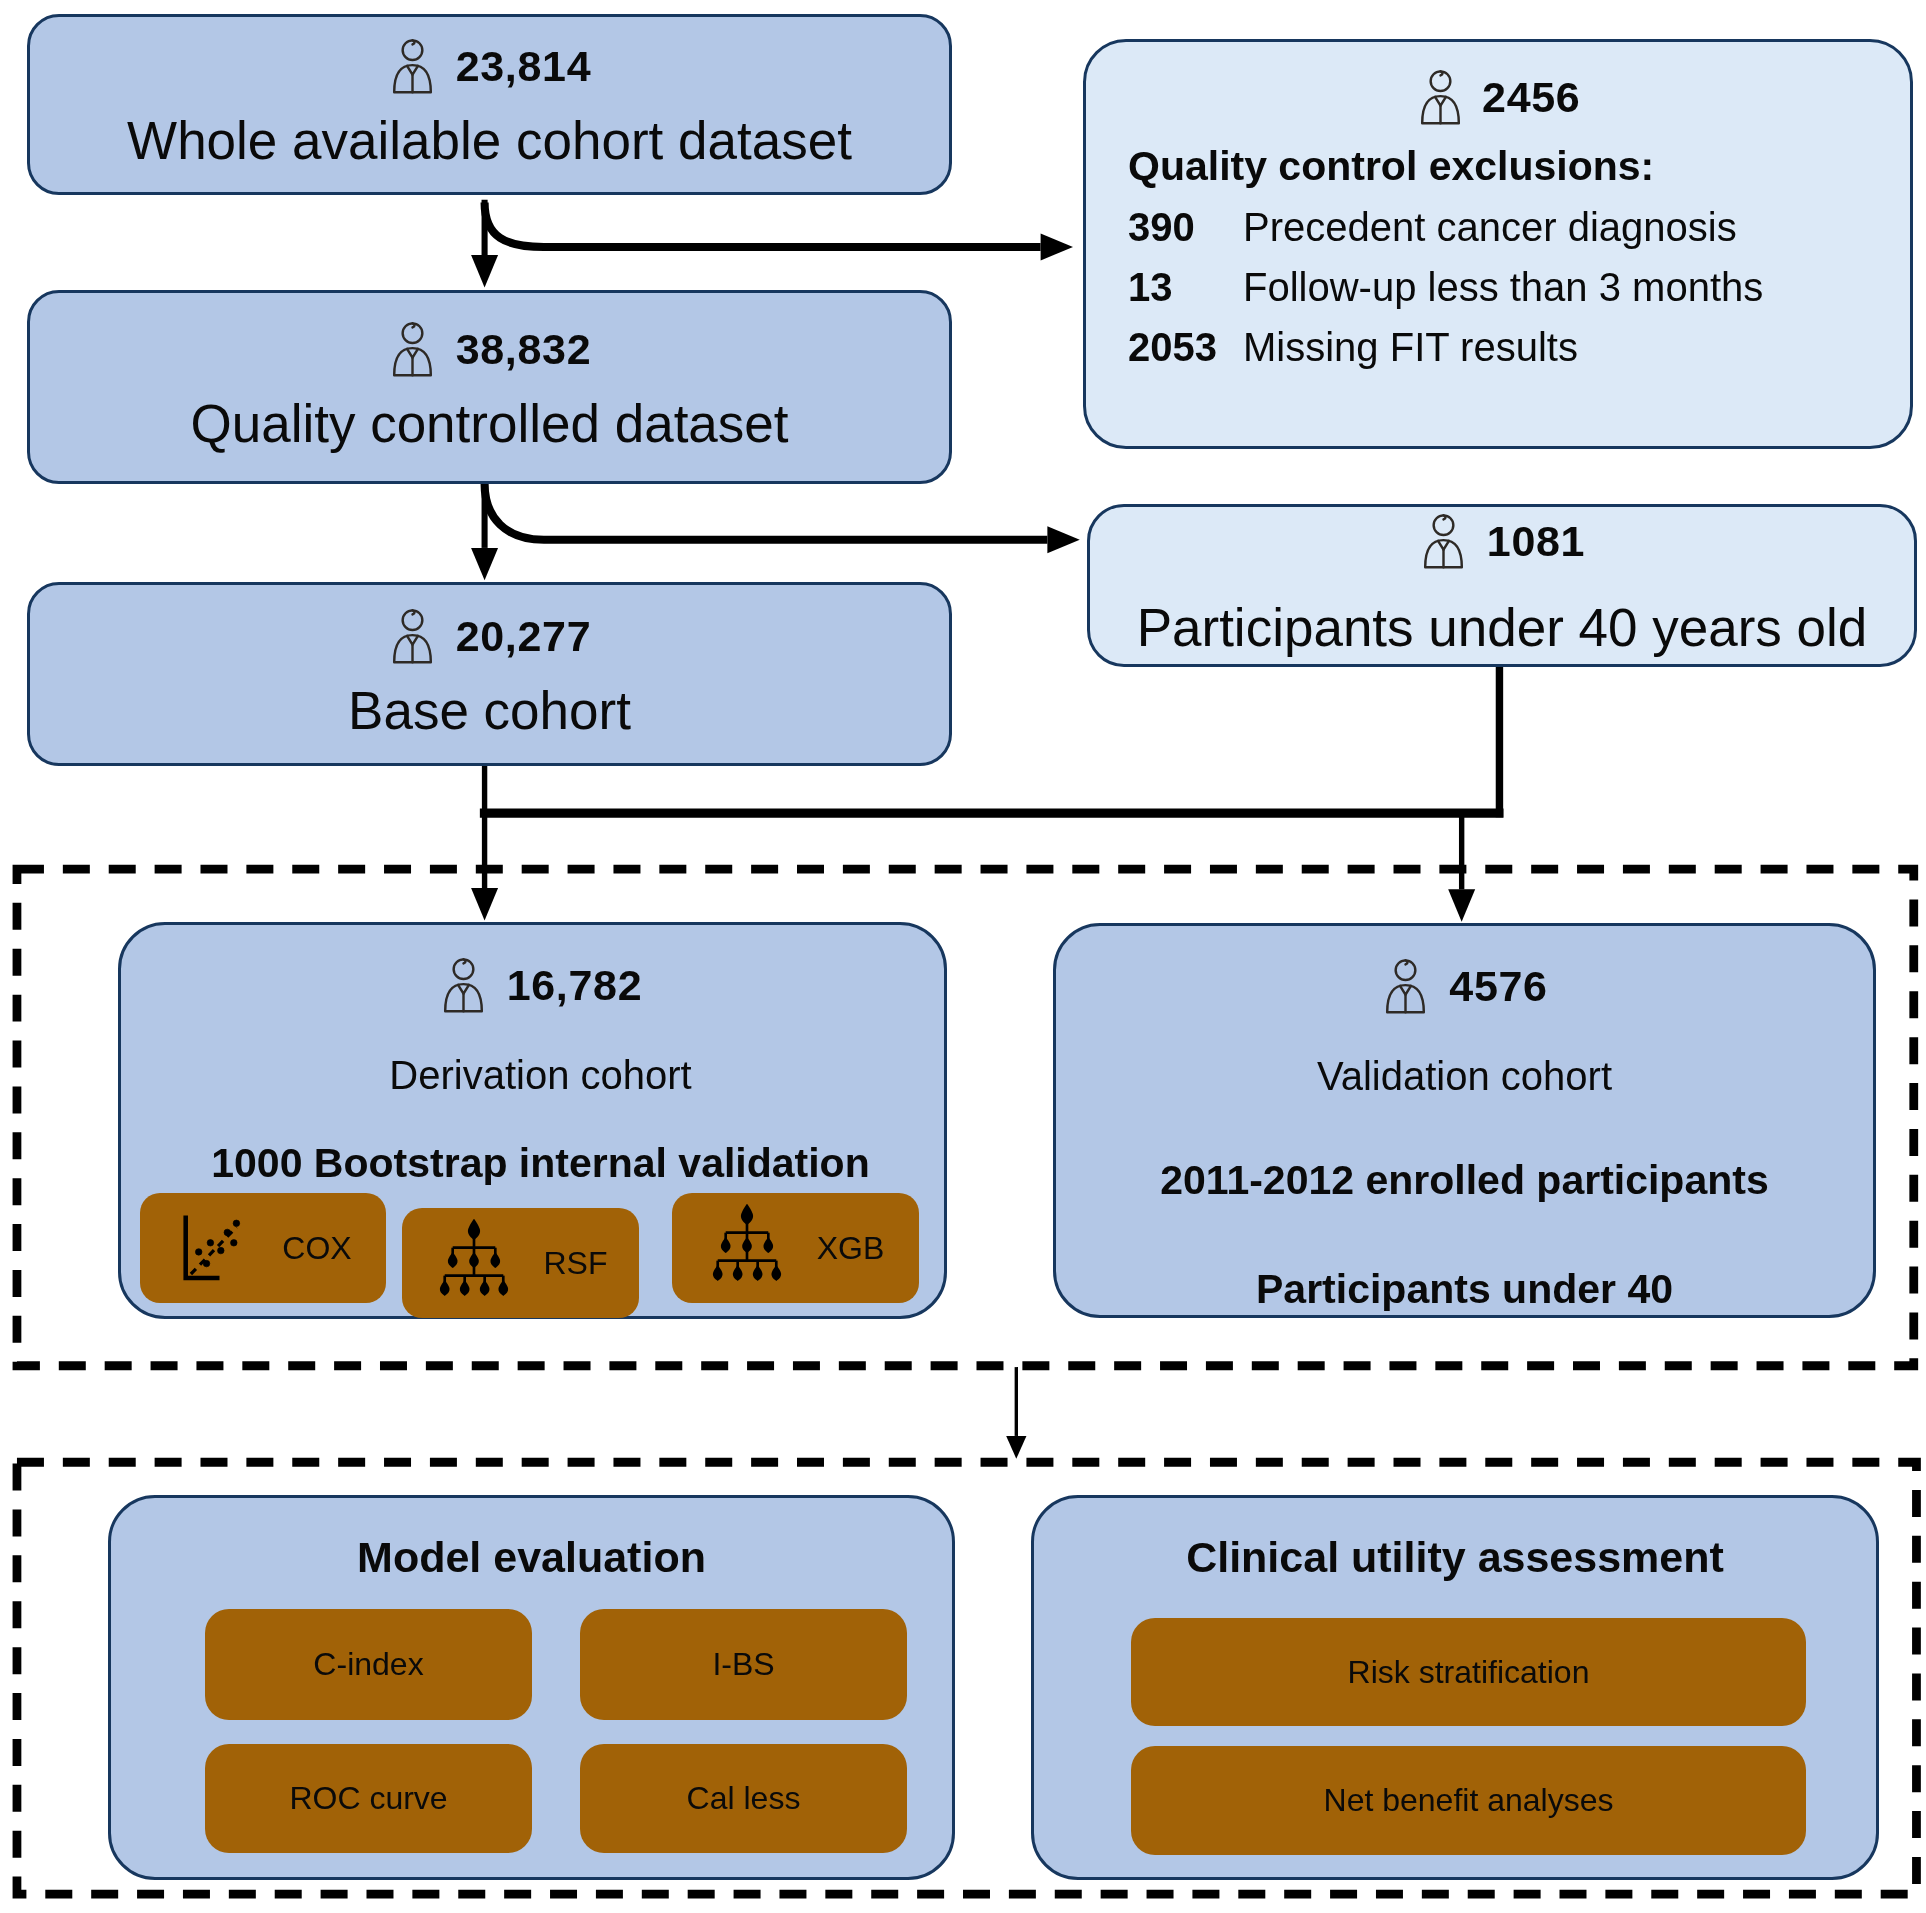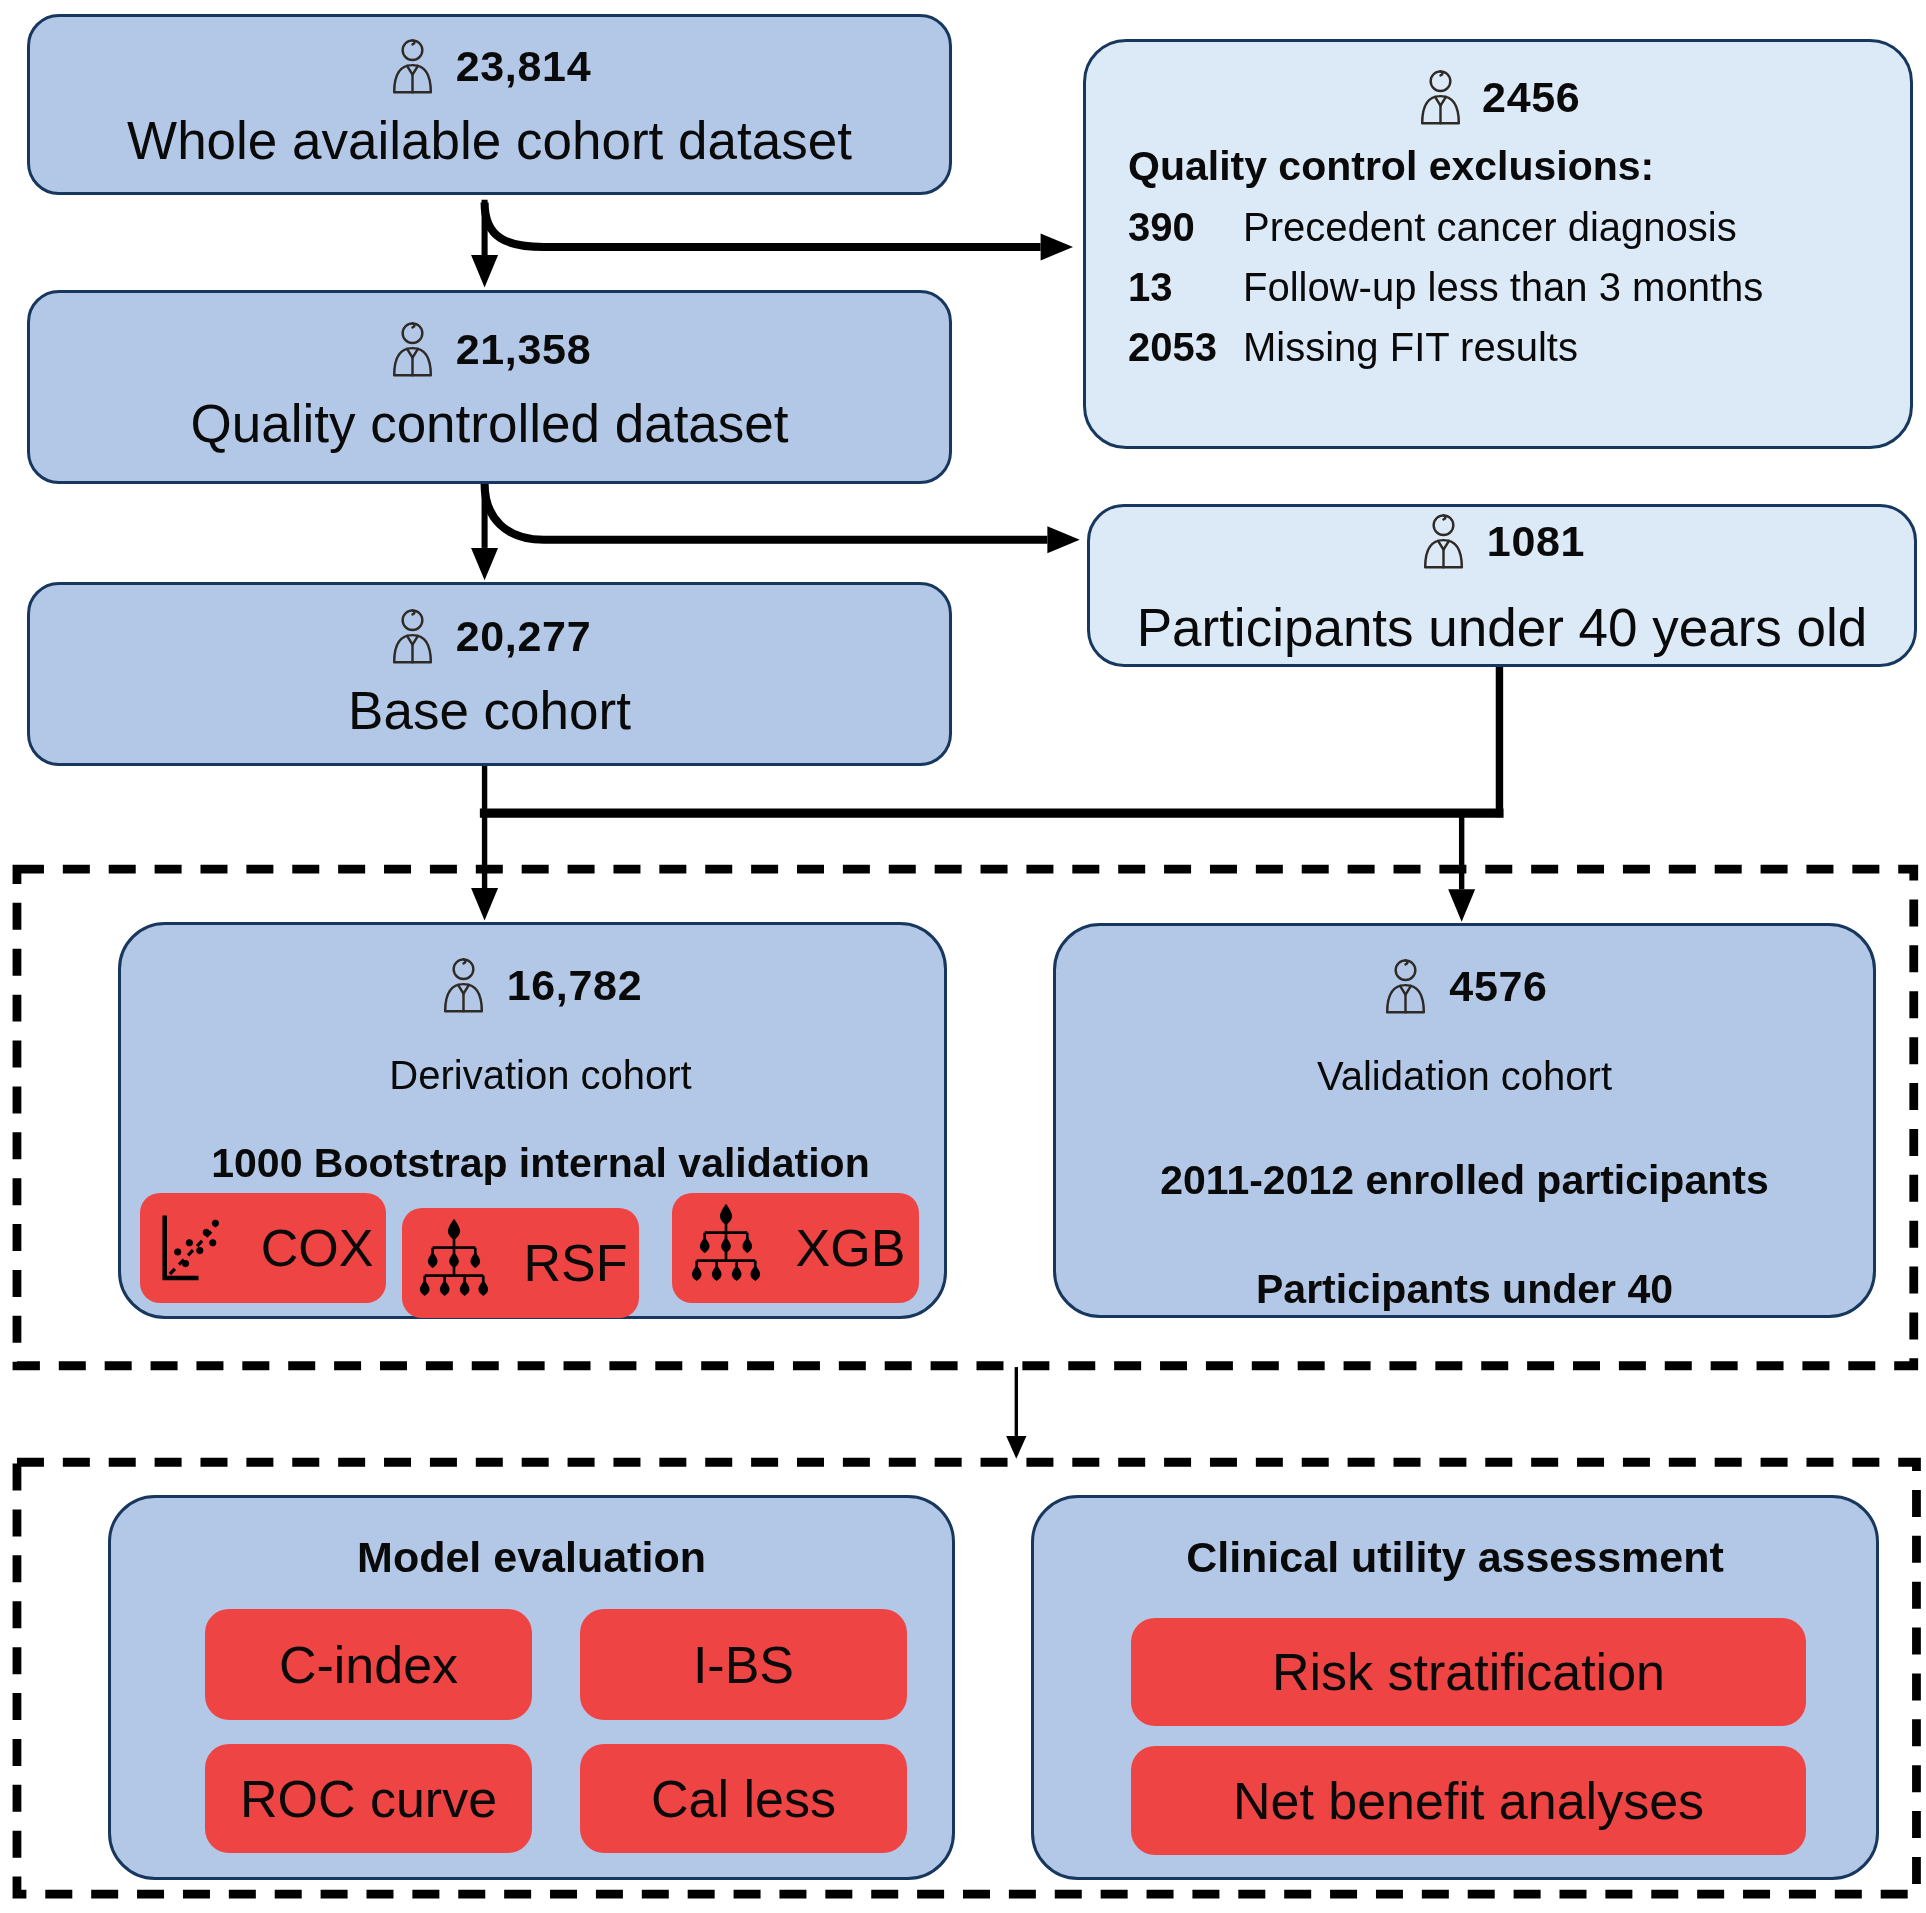--- a/index.html
+++ b/index.html
@@ -21,22 +21,22 @@
   .person{width:49px;height:57px;flex:0 0 auto;}
   .excl-inner{width:100%;box-sizing:border-box;padding:6.7px 42px 0 42px;text-align:left;}
   .excl-count{display:flex;align-items:center;justify-content:center;gap:17.5px;margin-bottom:17.5px;}
   .excl-title{font-size:41px;font-weight:bold;margin-bottom:13px;}
   .excl-item{font-size:40px;margin-top:15px;display:flex;}
   .excl-item .n{font-weight:bold;min-width:115px;flex:0 0 auto;}
   .bigbox{justify-content:flex-start;padding-top:32px;}
   .note{font-size:41px;font-weight:bold;margin-top:42px;}
   .cohort-lbl{font-size:40px;margin-top:39px;}
   .chip{
-    position:absolute;box-sizing:border-box;background:#ef4444;border-radius:20px;
-    display:flex;align-items:center;justify-content:center;gap:30px;font-size:52px;
+    position:absolute;box-sizing:border-box;background:#a16207;border-radius:20px;
+    display:flex;align-items:center;justify-content:center;gap:30px;font-size:32px;
   }
   .panel-title{font-size:43px;font-weight:bold;margin-top:6.7px;}
   .mini-icon{flex:0 0 auto;}
 </style>
 </head>
 <body>
 
 <div id="canvas">
 
   <svg width="0" height="0" style="position:absolute" aria-hidden="true">
@@ -148,21 +148,21 @@
         <span>Missing FIT results</span>
       </div>
     </div>
   </div>
 
   <div class="box" style="left:27px;top:290px;width:925px;height:194px;">
     <div class="count-row">
       <svg class="person" viewBox="0 0 72 84" width="49" height="57">
           <use href="#sym-person"></use>
         </svg>
-      <span class="num">21,358</span>
+      <span class="num">38,832</span>
     </div>
     <div class="lbl">Quality controlled dataset</div>
   </div>
 
   <div class="box light" style="left:1087px;top:504px;width:830px;height:163px;border-radius:37px;">
     <div class="count-row">
       <svg class="person" viewBox="0 0 72 84" width="49" height="57">
           <use href="#sym-person"></use>
         </svg>
       <span class="num">1081</span>

